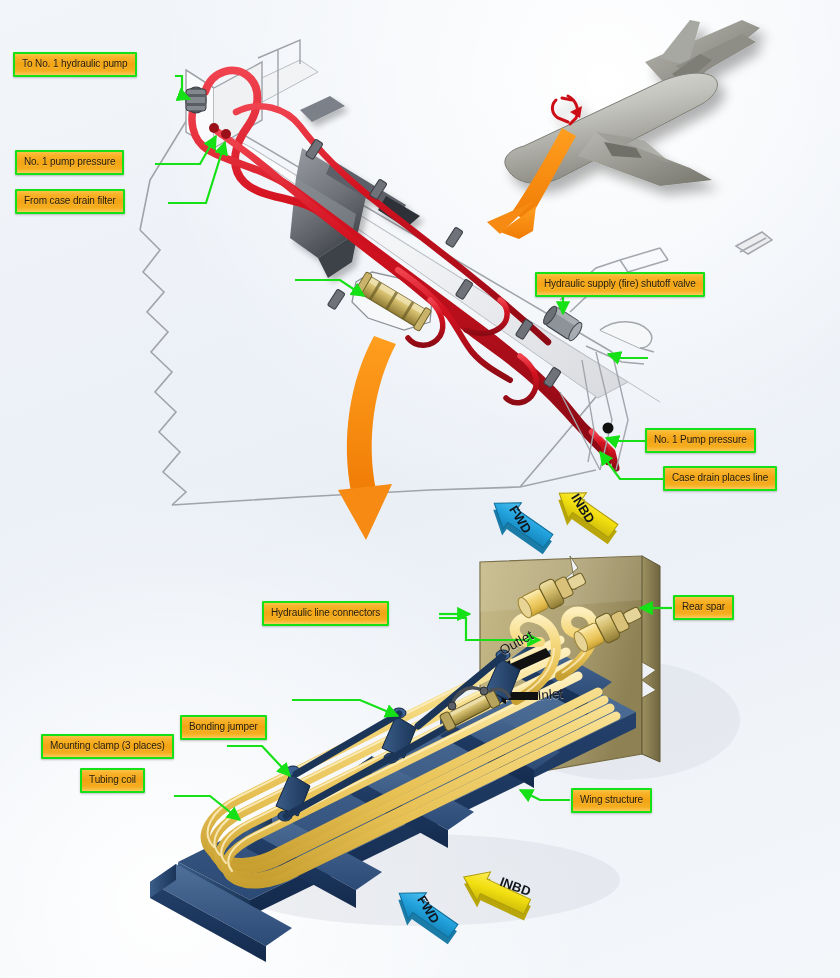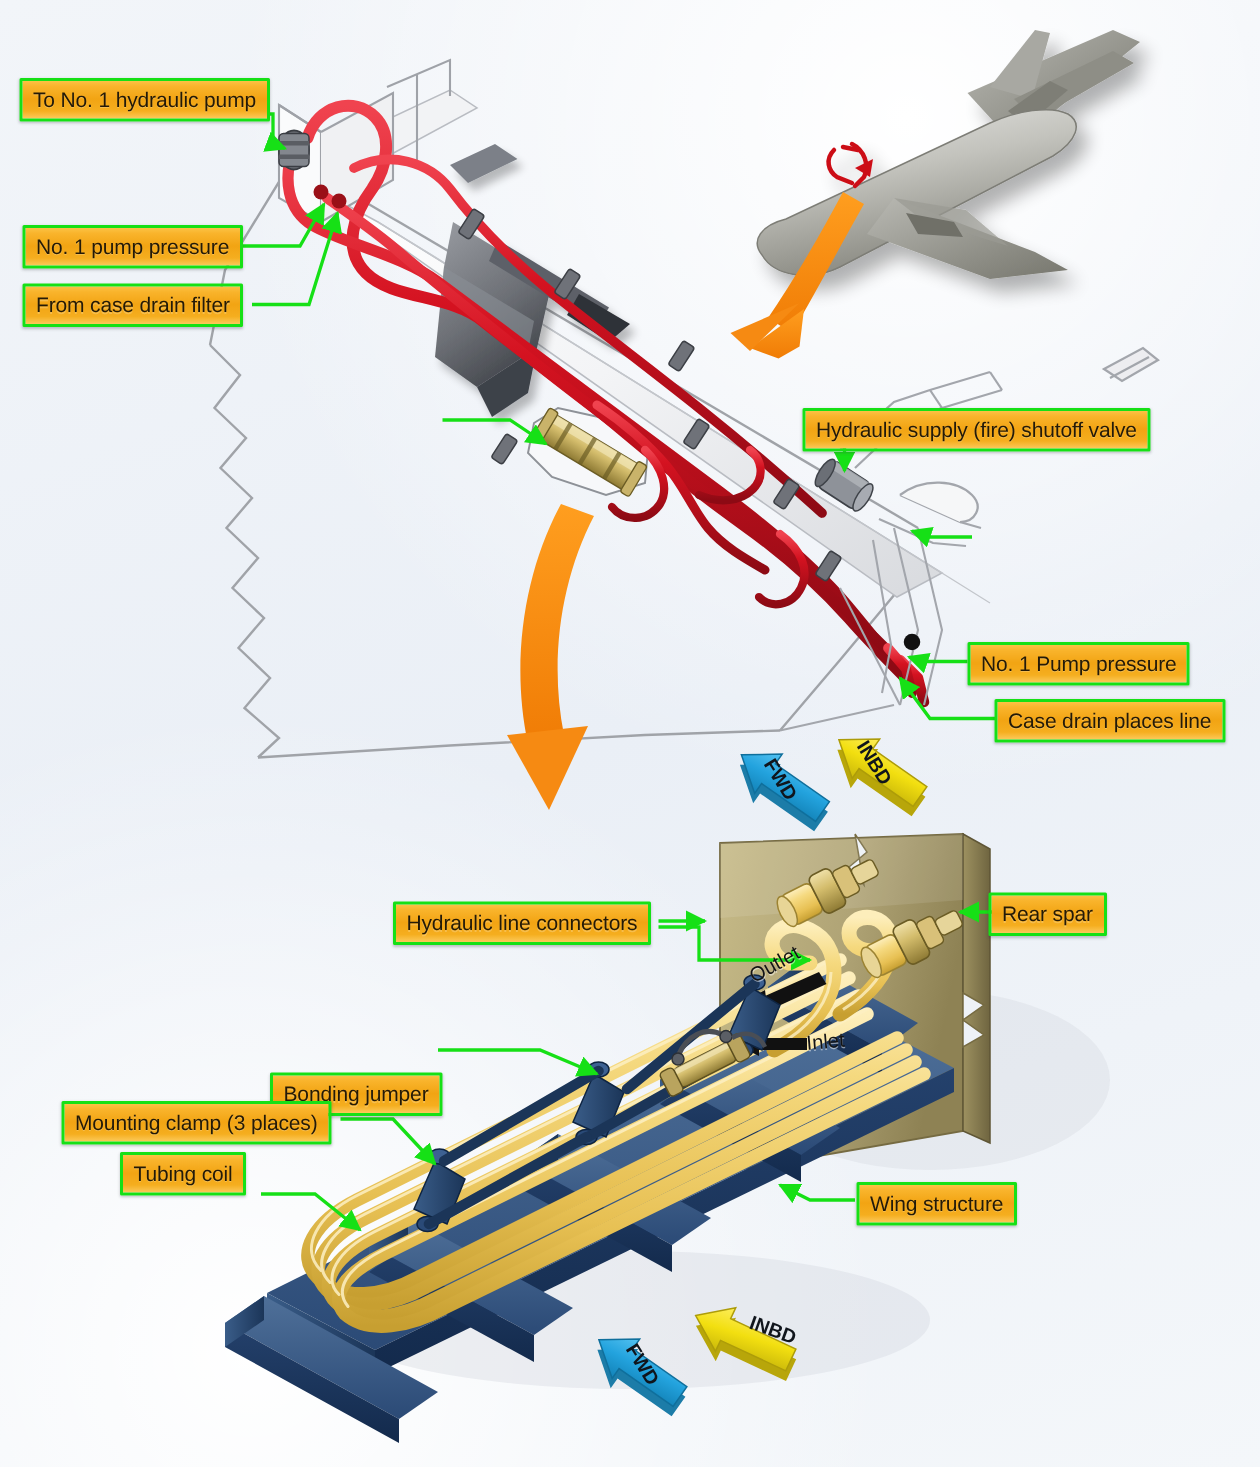--- a/index.html
+++ b/index.html
@@ -20,21 +20,21 @@
   svg.layer{position:absolute;left:0;top:0;width:840px;height:978px;}
 
   
   .callout{
     position:absolute;
     box-sizing:border-box;
     border:2px solid #16e016;
     background:linear-gradient(to bottom,
        #fbc245 0%, #f9b42c 14%, #f2a413 48%, #f5ae1f 80%, #fcc95a 100%);
     color:#241a07;
-    font-size:14px;
+    font-size:10px;
     line-height:1;
     letter-spacing:-0.1px;
     padding:5px 7px 6px 7px;
     white-space:nowrap;
     border-radius:1px;
     box-shadow:0 1px 2px rgba(60,60,70,.30);
     text-shadow:0 1px 0 rgba(255,255,255,.22);
   }
 
   
@@ -535,21 +535,21 @@
 
 <div class="callout" style="left:535px;top:272px;">Hydraulic supply (fire) shutoff valve</div>
 
 
 <div class="callout" style="left:645px;top:428px;">No. 1 Pump pressure</div>
 
 <div class="callout" style="left:663px;top:466px;">Case drain places line</div>
 
 <div class="callout" style="left:262px;top:601px;text-align:center;">Hydraulic line connectors</div>
 
-<div class="callout" style="left:659px;top:595px;">Rear spar</div>
+<div class="callout" style="left:673px;top:595px;">Rear spar</div>
 
 <div class="callout" style="left:180px;top:688px;margin-top:27px;">Bonding jumper</div>
 
 <div class="callout" style="left:41px;top:734px;">Mounting clamp (3 places)</div>
 
 <div class="callout" style="left:80px;top:768px;">Tubing coil</div>
 
 <div class="callout" style="left:571px;top:788px;">Wing structure</div>
 
 <div class="flowlabel" style="left:497px;top:645px;transform:rotate(-29deg);transform-origin:left top;">Outlet</div>

